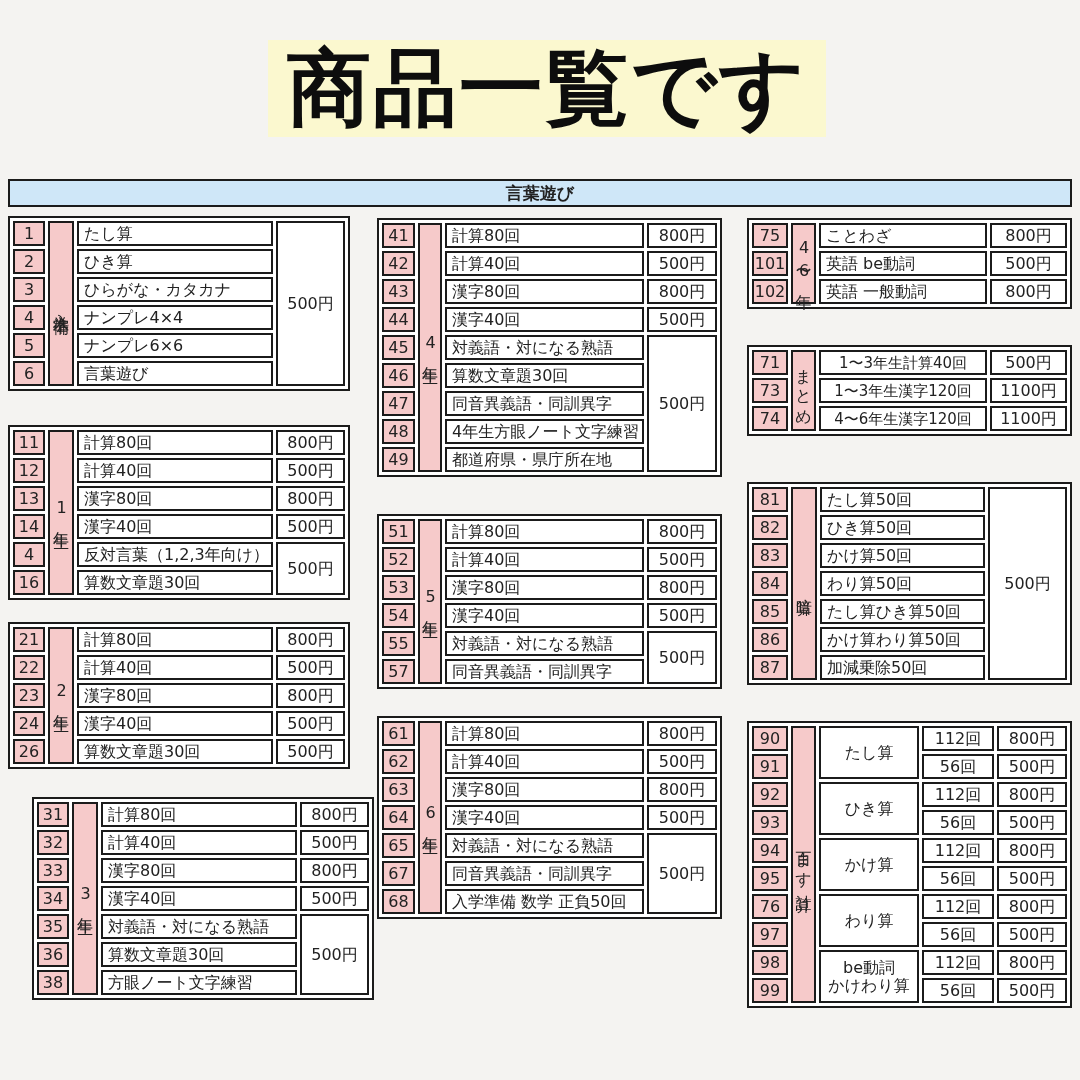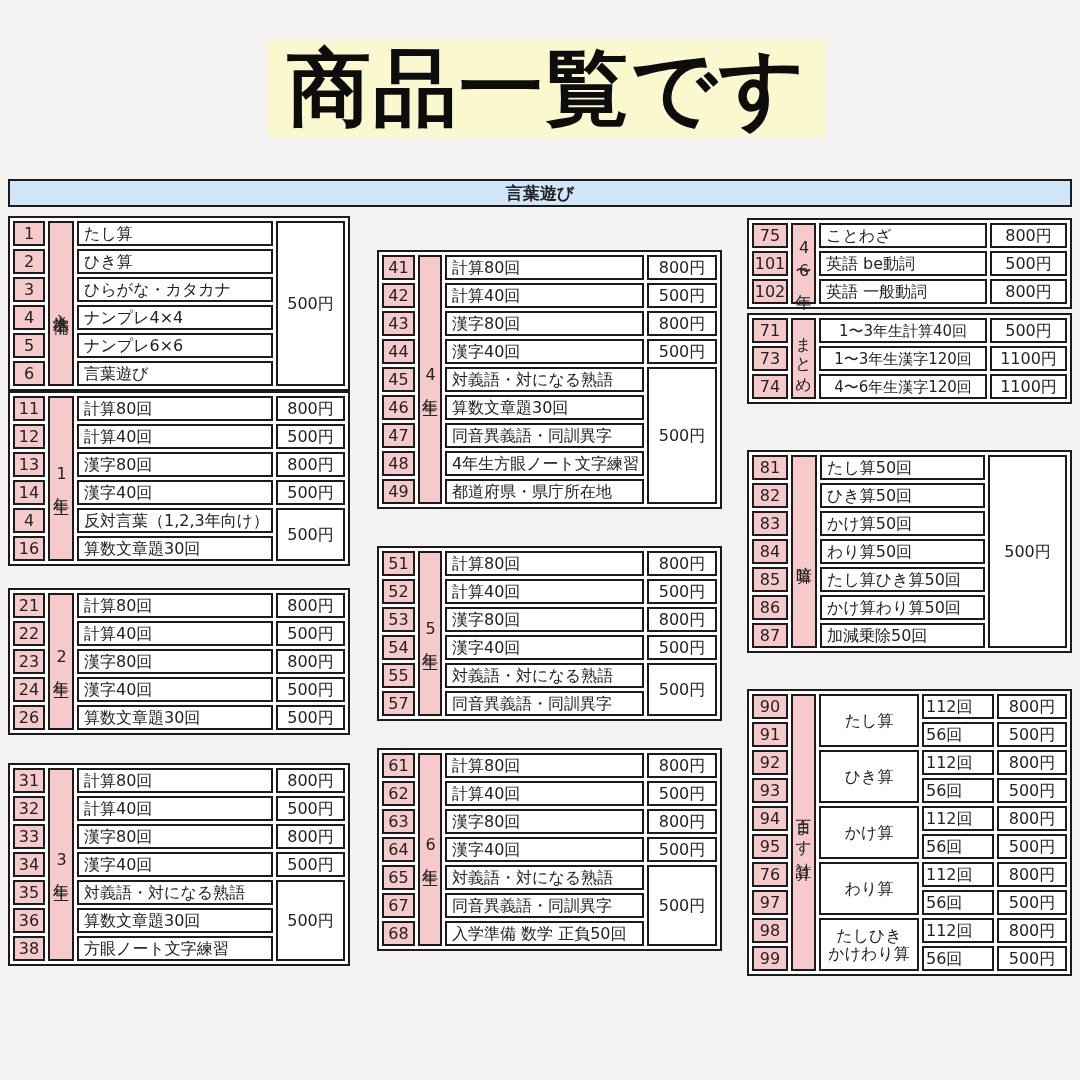--- a/index.html
+++ b/index.html
@@ -23,40 +23,40 @@
   .list-header {
     position:absolute; left:8px; top:179px; width:1064px; height:28px;
     background:var(--header_bg,#cfe7f8);
     border:2px solid var(--border,#1b1b1b);
     display:flex; align-items:center; justify-content:center;
   }
   .list-header span { font-size:17px; font-weight:bold; }
 
   .col { position:absolute; }
   .col-left  { left:8px;   top:216px; width:342px; }
-  .col-mid   { left:377px; top:218px; width:345px;margin-top:32px; }
+  .col-mid   { left:377px; top:218px; width:345px; }
   .col-right { left:747px; top:218px; width:300px; }
 
   table.ptable {
     border-collapse:separate; border-spacing:3px;
     border:2px solid var(--border,#1b1b1b);
     background:#fff;
     table-layout:fixed;
   }
   .col-left  table.ptable { width:342px; }
   .col-mid   table.ptable { width:345px; }
   .col-right table.ptable { width:325px; }
 
   
-  .col-left  .slot-1 { }
+  .col-left  .slot-1 { margin-top:34px; }
   .col-left  .slot-2 { margin-top:22px; }
-  .col-left  .slot-3 { margin-top:28px; }
+  .col-left  .slot-3 { margin-top:28px;margin-left:24px; }
   .col-mid   .slot-1 { margin-top:37px; }
   .col-mid   .slot-2 { margin-top:27px; }
-  .col-right .slot-1 { margin-top:4px; }
+  .col-right .slot-1 { margin-top:36px; }
   .col-right .slot-2 { margin-top:46px; }
   .col-right .slot-3 { margin-top:36px; }
 
   td {
     border:2px solid var(--border,#1b1b1b);
     background:#fff;
     height:25px;
     font-size:16px;
     line-height:20px;
     vertical-align:middle;
@@ -69,21 +69,21 @@
   td.group {
     background:var(--row_pink,#f6caca);
     text-align:center; padding:1px 0;
   }
   .vtext {
     writing-mode:vertical-rl; text-orientation:upright;
     display:inline-block; font-size:16px; letter-spacing:2px; line-height:1;
   }
   td.name  { text-align:left; padding:0 5px; }
   td.price { text-align:center; padding:0 2px; }
-  td.count { padding:0 2px; }
+  td.count { text-align:center; padding:0 2px; }
   td.name.merged {
     text-align:center; white-space:pre-line; line-height:18px; padding:0 2px;
   }
   table[data-name="product-table-matome"] td.name { text-align:center; padding:0 2px; font-size:15px; }
 </style>
 </head>
 <body>
 
 <div class="page" data-name="page">
 
@@ -556,21 +556,21 @@
               <td class="count" data-name="item-count-cell">112回</td>
               <td class="price" data-name="item-price-cell">800円</td>
             </tr>
             <tr data-name="item-row">
               <td class="no" data-name="item-number-cell">97</td>
               <td class="count" data-name="item-count-cell">56回</td>
               <td class="price" data-name="item-price-cell">500円</td>
             </tr>
             <tr data-name="item-row">
               <td class="no" data-name="item-number-cell">98</td>
-              <td class="name merged" rowspan="2" data-name="item-name-cell">たしひき
+              <td class="name merged" rowspan="2" data-name="item-name-cell">be動詞
 かけわり算</td>
               <td class="count" data-name="item-count-cell">112回</td>
               <td class="price" data-name="item-price-cell">800円</td>
             </tr>
             <tr data-name="item-row">
               <td class="no" data-name="item-number-cell">99</td>
               <td class="count" data-name="item-count-cell">56回</td>
               <td class="price" data-name="item-price-cell">500円</td>
             </tr>
           </tbody>

